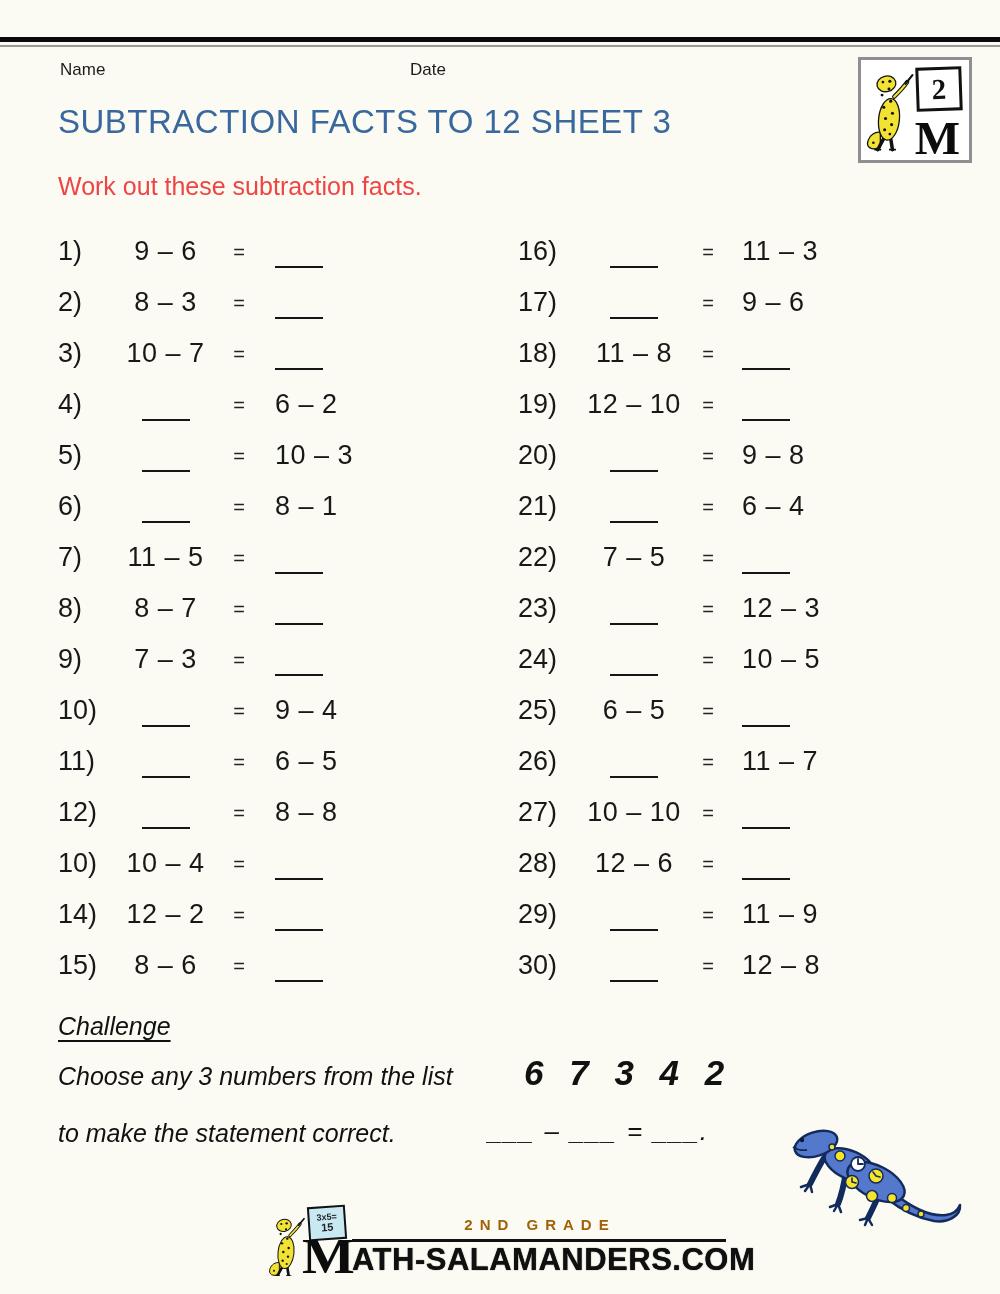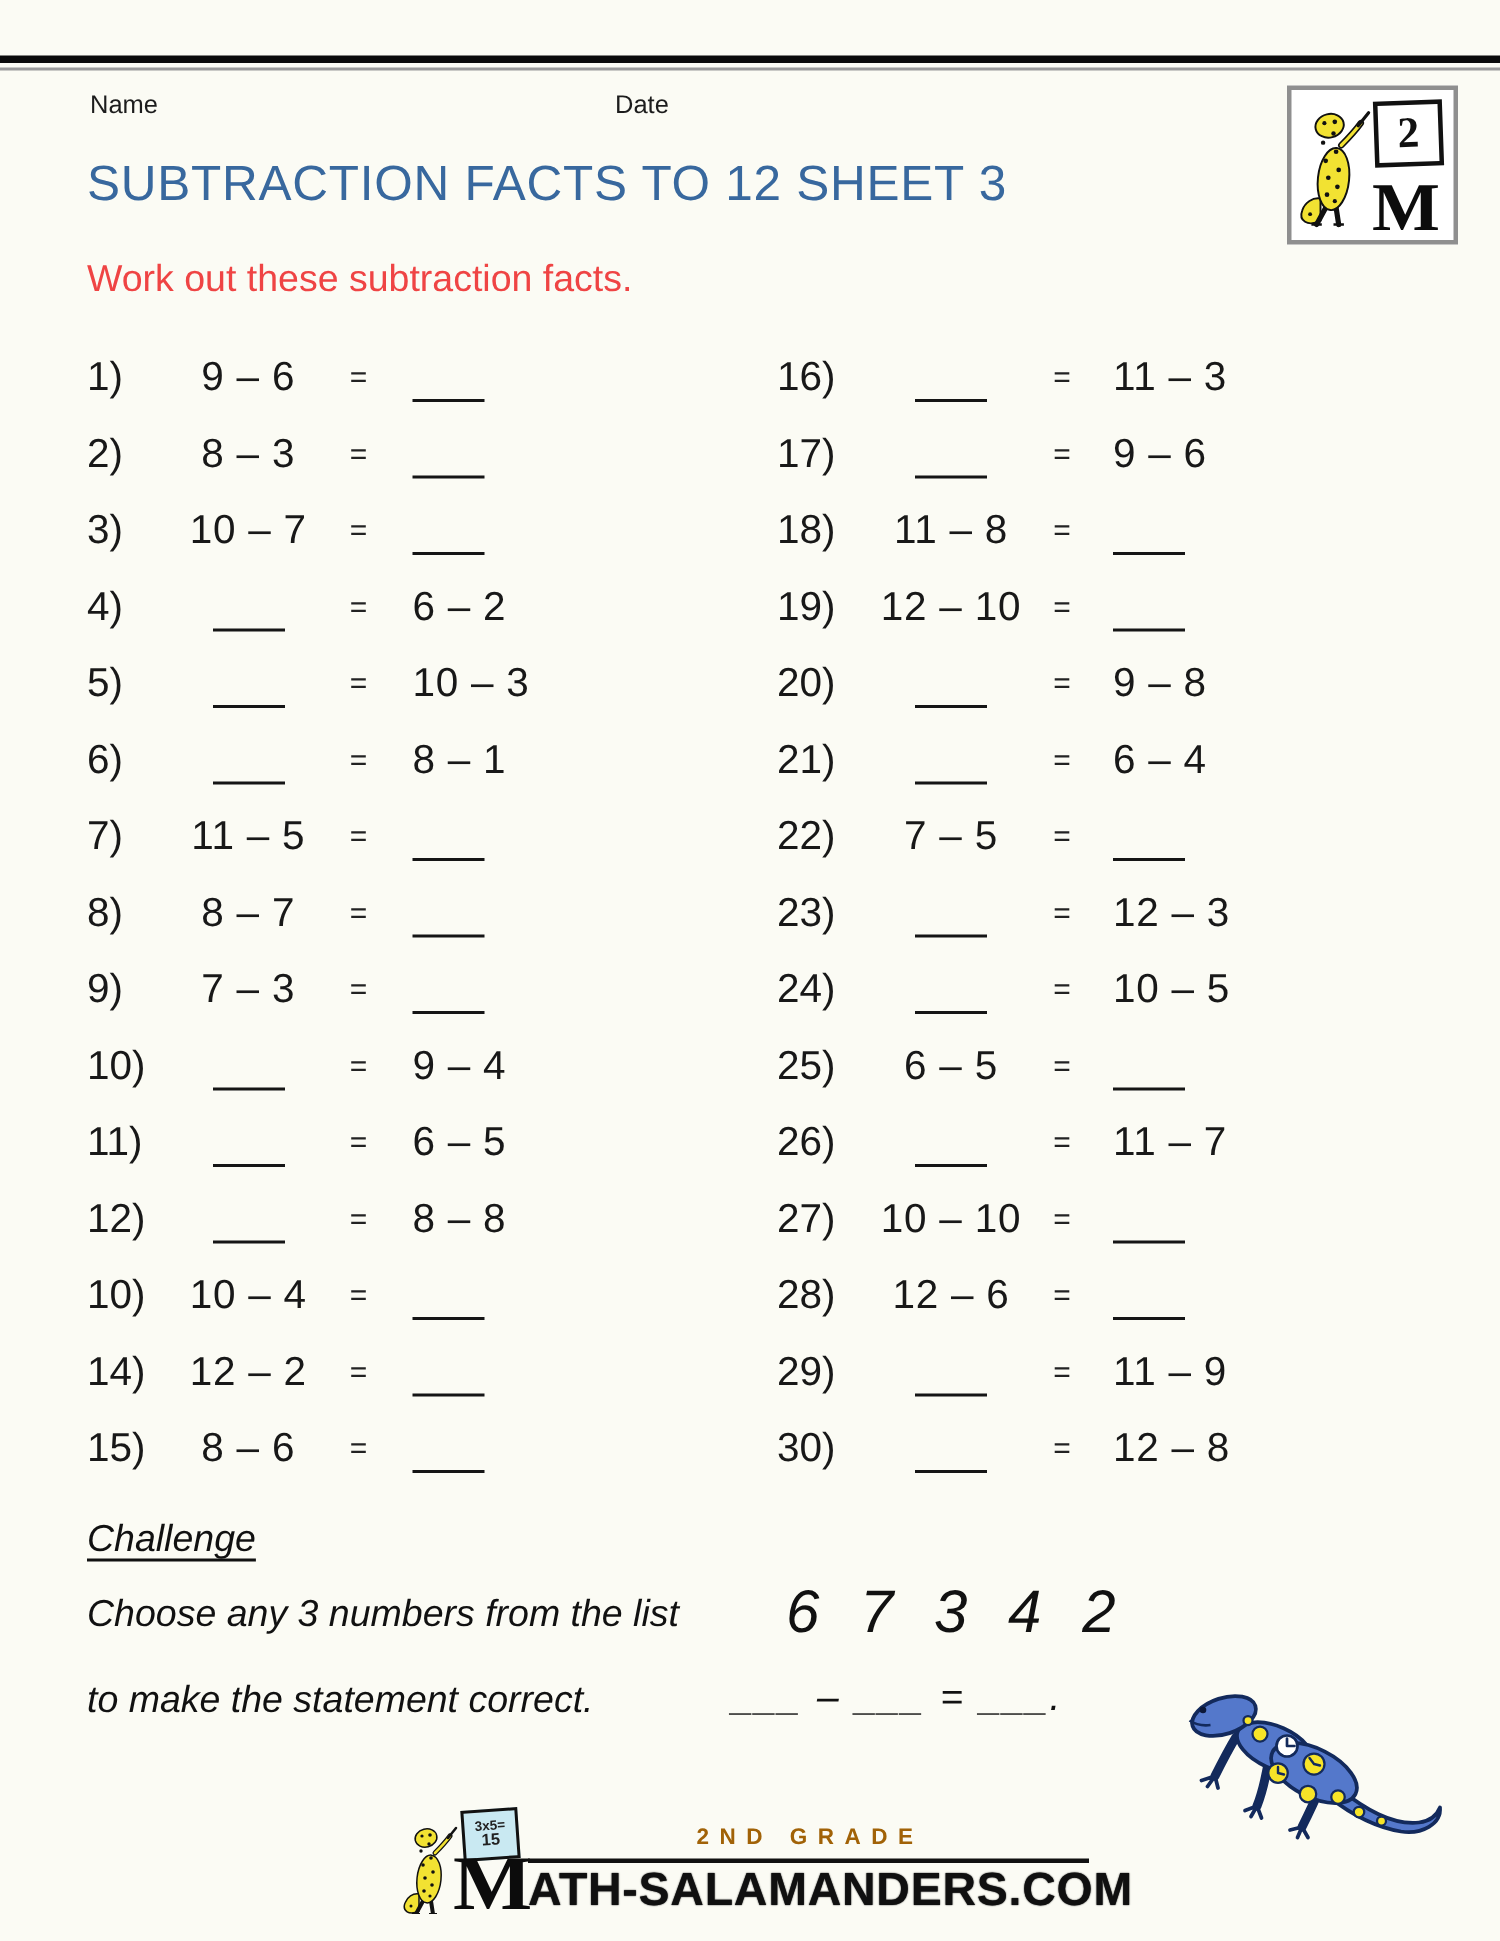--- a/index.html
+++ b/index.html
@@ -62,21 +62,21 @@
     border-bottom:2.5px solid #151515;position:relative;top:7px;
   }
 
   
   .ch-heading{
     position:absolute;left:58px;top:1012px;font-size:25px;font-style:italic;color:#111;
     text-decoration:underline;text-underline-offset:5px;text-decoration-thickness:1.5px;
   }
   .ch-line1{position:absolute;left:58px;top:1062px;font-size:25px;font-style:italic;color:#111;}
   .ch-numbers{
-    position:absolute;left:524px;top:1053px;font-size:40px;font-style:italic;font-weight:400;
+    position:absolute;left:524px;top:1053px;font-size:35px;font-style:italic;font-weight:700;
     word-spacing:16px;color:#111;
   }
   .ch-line2{position:absolute;left:58px;top:1119px;font-size:25px;font-style:italic;color:#111;}
   .ch-statement{
     position:absolute;left:488px;top:1116px;font-size:26px;font-style:italic;color:#111;
     letter-spacing:1px;word-spacing:2px;
   }
 
   
   .footer-logo{position:absolute;left:266px;top:1200px;width:110px;height:84px;}

